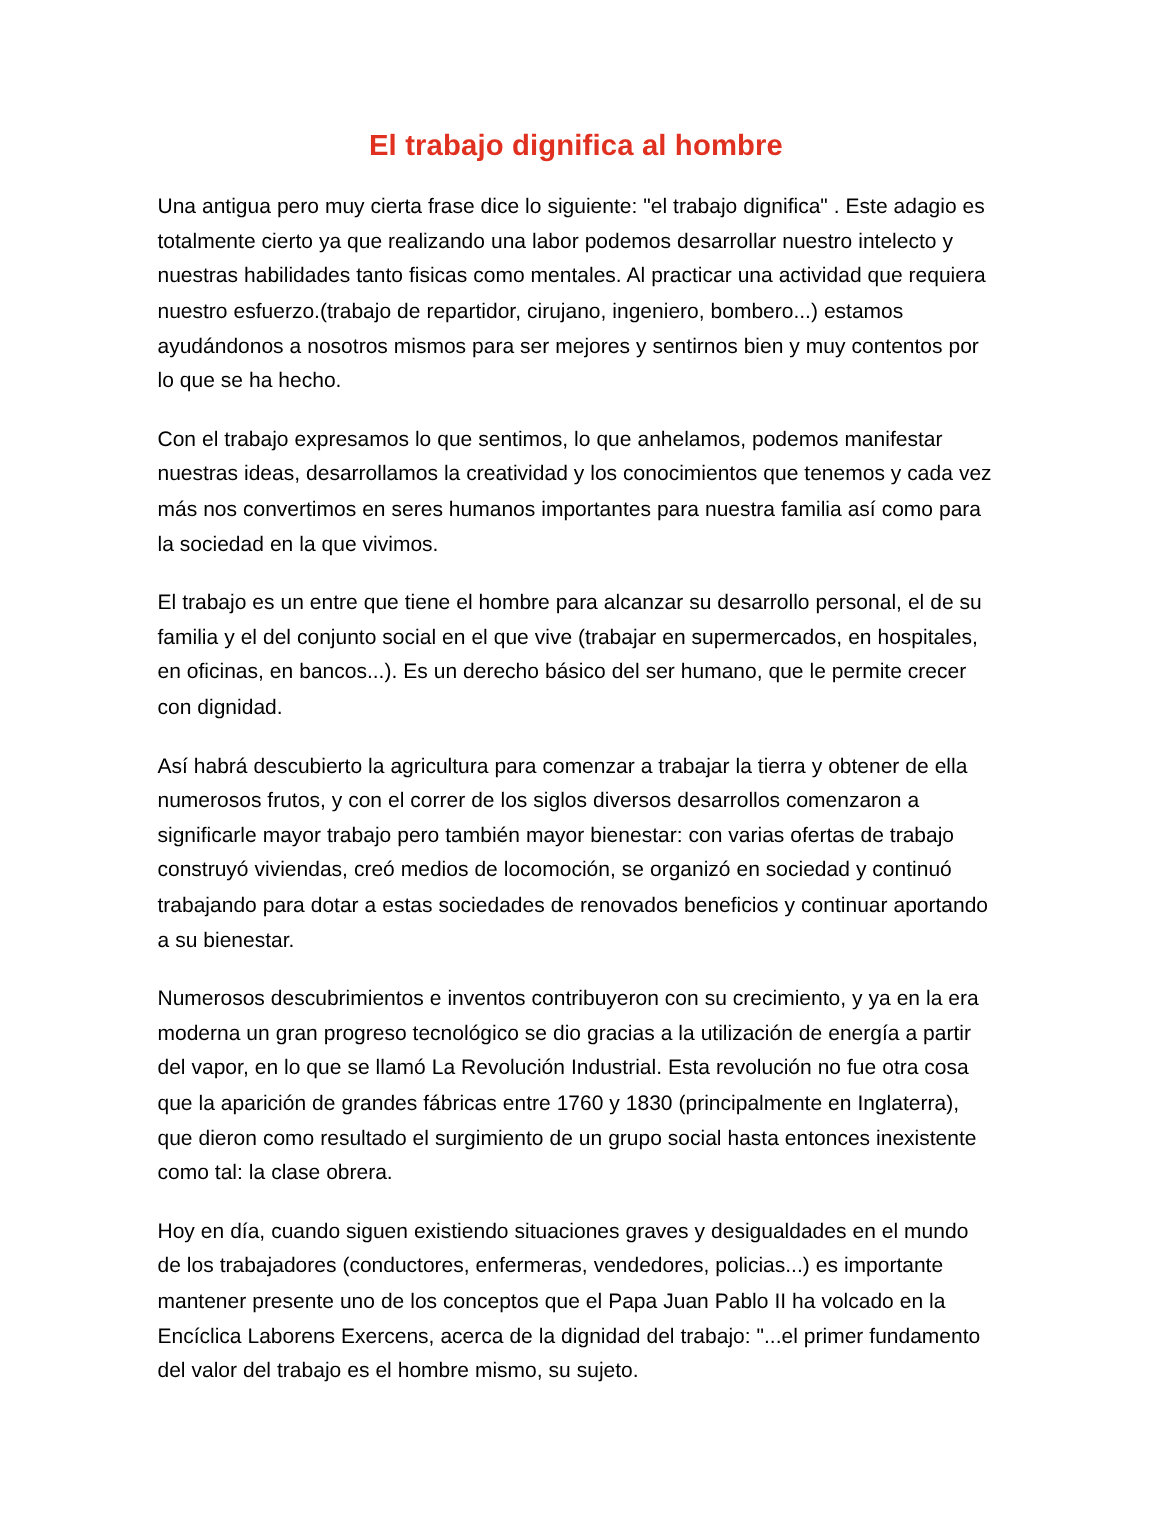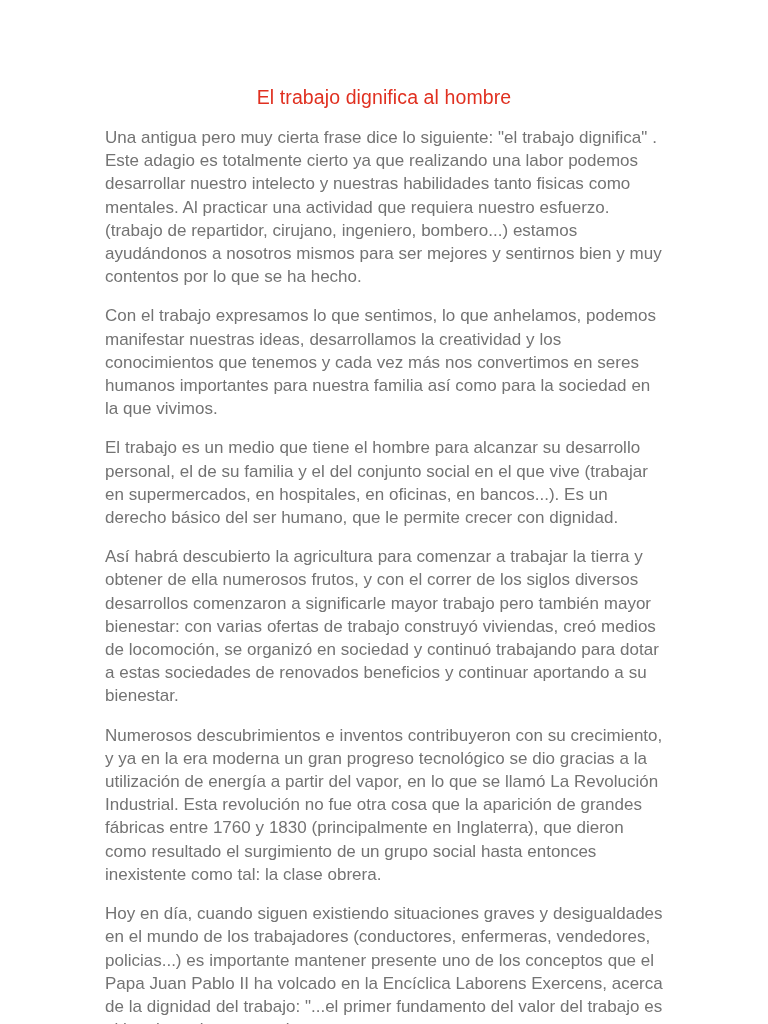--- a/index.html
+++ b/index.html
@@ -21,52 +21,52 @@
     box-sizing: border-box;
   }
   .doc-body {
     position: absolute;
     left: 105px;
     top: 84px;
     width: 558px;
   }
   .doc-title {
     font-size: 19.5px;
-    font-weight: normal;
+    font-weight: bold;
     color: #e03020;
     text-align: center;
     line-height: 26px;
     margin: 0 0 16px 0;
     letter-spacing: 0.1px;
   }
   .para {
-    font-size: 17px;
+    font-size: 14px;
     line-height: 23.2px;
-    color: #737373;
+    color: #000000;
     margin: 0 0 16px 0;
     text-align: left;
     word-spacing: 0.1px;
   }
   .para:last-child {
     margin-bottom: 0;
   }
 </style>
 </head>
 <body>
 
 <div class="page">
   <div class="doc-body">
 
     <h1 class="doc-title">El  trabajo dignifica al hombre</h1>
 
     <p class="para">Una antigua pero muy cierta frase dice lo siguiente: "el trabajo dignifica" . Este adagio es totalmente cierto ya que realizando una labor podemos desarrollar nuestro intelecto y nuestras habilidades tanto fisicas como mentales. Al practicar una actividad que requiera nuestro esfuerzo.(trabajo de repartidor, cirujano, ingeniero, bombero...) estamos ayudándonos a nosotros mismos para ser mejores y sentirnos bien y muy contentos por lo que se ha hecho.</p>
 
     <p class="para">Con el trabajo expresamos lo que sentimos, lo que anhelamos, podemos manifestar nuestras ideas, desarrollamos la creatividad y los conocimientos que tenemos y cada vez más nos convertimos en seres humanos importantes para nuestra familia así como para la sociedad en la que vivimos.</p>
 
-    <p class="para">El trabajo es un medio que tiene el hombre para alcanzar su desarrollo personal, el de su familia y el del conjunto social en el que vive (trabajar en supermercados, en hospitales, en oficinas, en bancos...). Es un derecho básico del ser humano, que le permite crecer con dignidad.</p>
+    <p class="para">El trabajo es un entre que tiene el hombre para alcanzar su desarrollo personal, el de su familia y el del conjunto social en el que vive (trabajar en supermercados, en hospitales, en oficinas, en bancos...). Es un derecho básico del ser humano, que le permite crecer con dignidad.</p>
 
 
     <p class="para">Así habrá descubierto la agricultura para comenzar a trabajar la tierra y obtener de ella numerosos frutos, y con el correr de los siglos diversos desarrollos comenzaron a significarle mayor trabajo pero también mayor bienestar: con varias ofertas de trabajo construyó viviendas, creó medios de locomoción, se organizó en sociedad y continuó trabajando para dotar a estas sociedades de renovados beneficios y continuar aportando a su bienestar.</p>
 
     <p class="para">Numerosos descubrimientos e inventos contribuyeron con su crecimiento, y ya en la era moderna un gran progreso tecnológico se dio gracias a la utilización de energía a partir del vapor, en lo que se llamó La Revolución Industrial. Esta revolución no fue otra cosa que la aparición de grandes fábricas entre 1760 y 1830 (principalmente en Inglaterra), que dieron como resultado el surgimiento de un grupo social hasta entonces inexistente como tal: la clase obrera.</p>
 
     <p class="para">Hoy en día, cuando siguen existiendo situaciones graves y desigualdades en el mundo de los trabajadores (conductores, enfermeras, vendedores, policias...) es importante mantener presente uno de los conceptos que el Papa Juan Pablo II ha volcado en la Encíclica Laborens Exercens, acerca de la dignidad del trabajo: "...el primer fundamento del valor del trabajo es el hombre mismo, su sujeto.</p>
 
   </div>
 </div>

